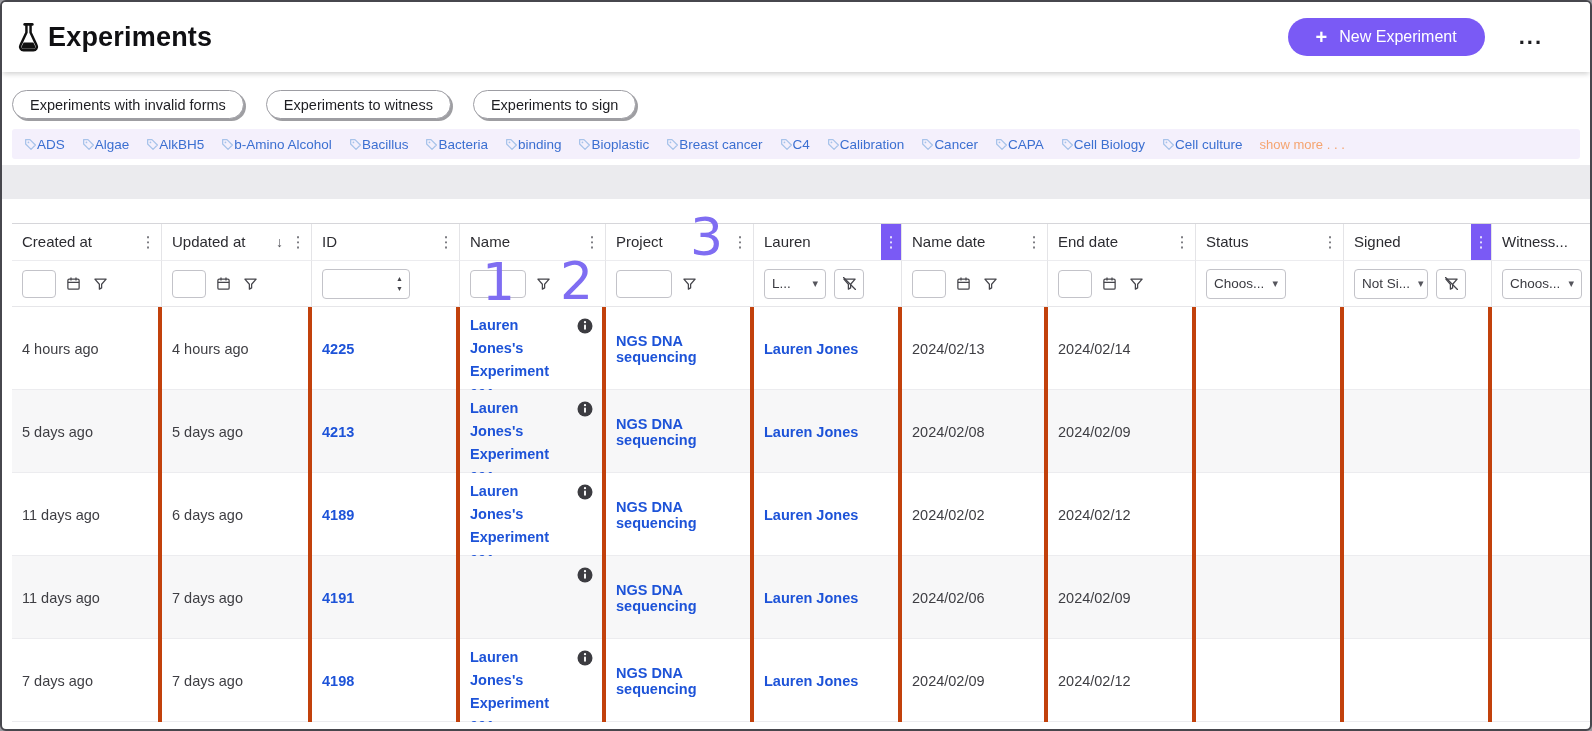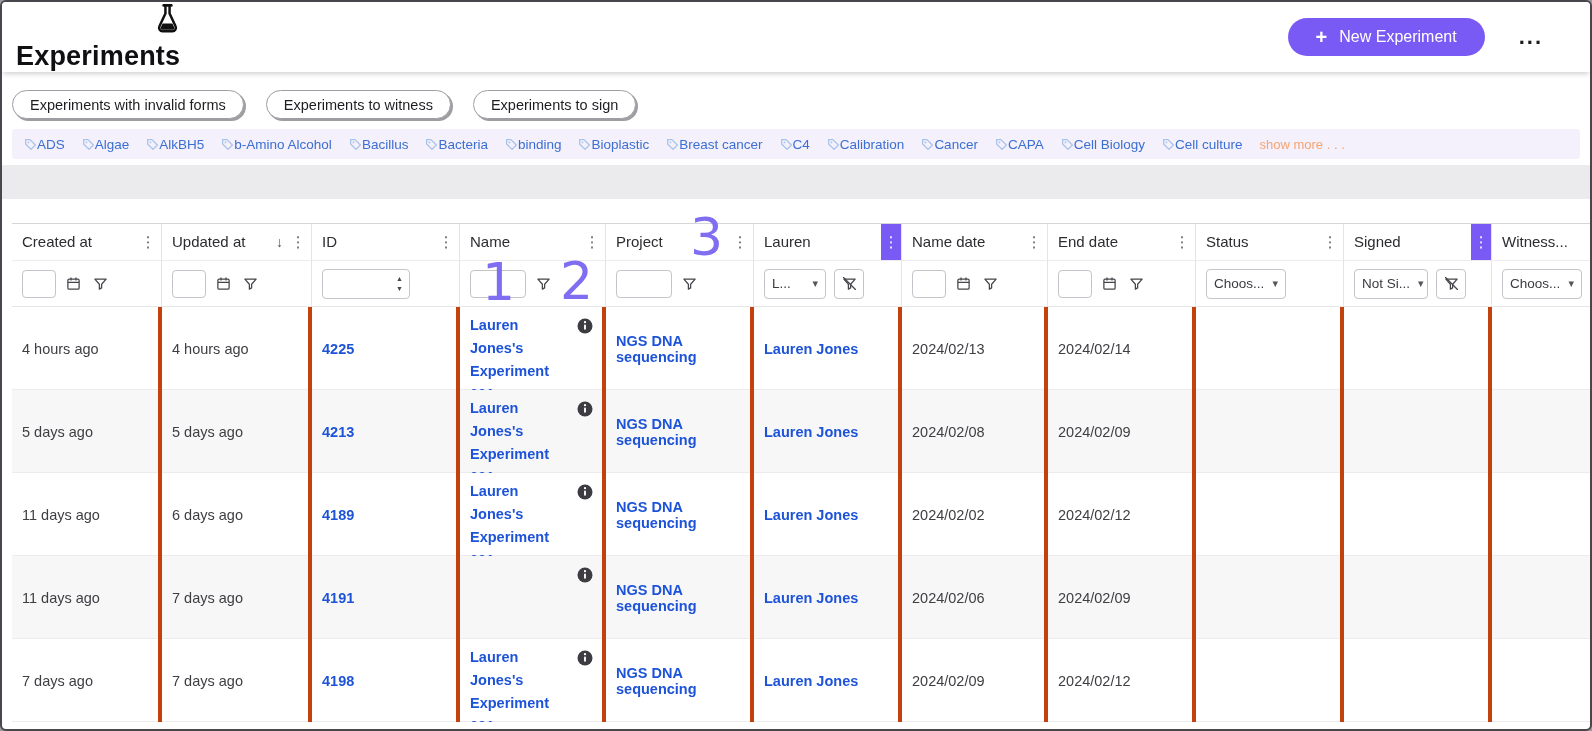--- a/index.html
+++ b/index.html
@@ -5,21 +5,21 @@
   * { margin:0; padding:0; box-sizing:border-box; }
   html,body { background:#9a9aa0; }
   body { font-family:"Liberation Sans", sans-serif; }
   .frame { position:relative; width:1592px; height:731px; background:#fff;
            border:2px solid #47474d; border-radius:6px; overflow:hidden; }
 
   
   .topbar { height:70px; display:flex; align-items:center; justify-content:space-between;
             padding:0 45px 0 14px; background:#fff; position:relative; z-index:6;
             box-shadow:0 3px 5px -1px rgba(0,0,0,.18); }
-  .title-group { display:flex; align-items:flex-end; gap:7px;flex-direction:column; }
+  .title-group { display:flex; align-items:flex-start; gap:7px; }
   .page-title { font-size:27px; font-weight:bold; color:#101013; letter-spacing:.2px; }
   .topbar-right { display:flex; align-items:center; gap:32px; }
   .btn-new { background:var(--accent,#7a5af5); color:#fff; border:none; border-radius:20px;
              height:38px; padding:0 28px; font-size:16px; display:flex; align-items:center; gap:12px;
              font-family:inherit; cursor:pointer; }
   .btn-new .plus { font-size:20px; font-weight:bold; line-height:1; }
   .more-dots { font-size:22px; font-weight:bold; color:#1c1c20; letter-spacing:2px; line-height:0.4;
                cursor:pointer; padding:6px 2px; }
 
   

